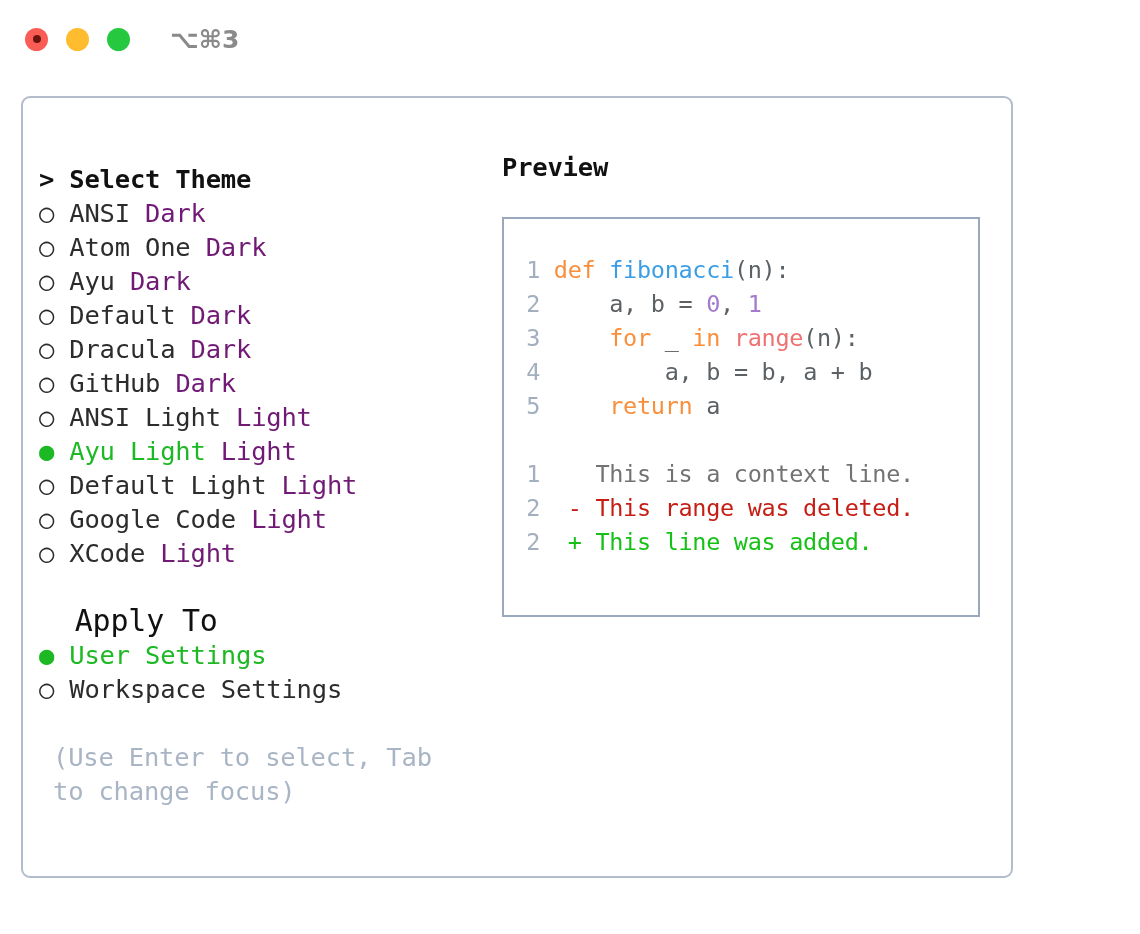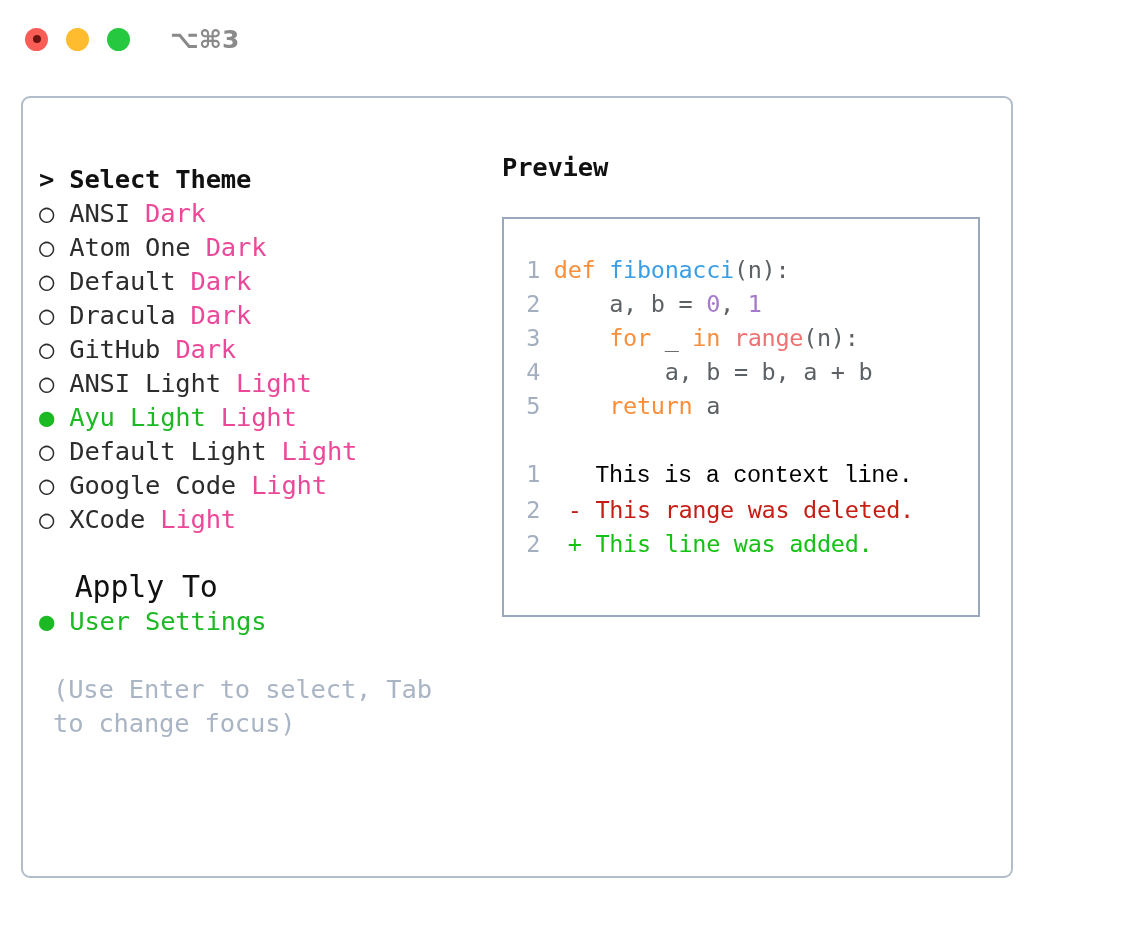--- a/index.html
+++ b/index.html
@@ -108,21 +108,21 @@
   .opt-row {
     font-size: 25.5px;
     line-height: 34px;
     white-space: pre;
     color: #2c2c2c;
     letter-spacing: -0.2px;
   }
   .marker { display: inline; }
   .opt-row.selected, .opt-row.selected .marker { color: #1db924; }
   .opt-row.selected .lbl { color: #1db924; }
-  .tag { color: #ec4899; }
+  .tag { color: #701a75; }
 
   .spacer-sm { height: 34px; }
 
   .apply-head {
     font-size: 30px;
     line-height: 34px;
     color: #111111;
     white-space: pre;
     letter-spacing: -0.2px;
   }
@@ -176,21 +176,21 @@
     color: #a3aebe;
   }
   .gap { height: 34px; }
 
   
   .kw   { color: #f98e3b; }   
   .fn   { color: #399ee6; }   
   .call { color: #f07171; }   
   .num  { color: #a37acc; }   
   .id   { color: #5c6166; }   
-  .ctx  { color: #000000; font-family: Liberation Mono, monospace; }
+  .ctx  { color: #737373; }
   .del  { color: #c61d14; }
   .add  { color: #16c116; text-align: right; }
 </style>
 </head>
 <body>
 
 <div class="window">
 
   <div class="titlebar">
     <div class="traffic">
@@ -202,35 +202,37 @@
   </div>
 
   <div class="panel">
     <div class="cols">
 
       <div class="left-col">
         <div class="section-head">&gt; Select Theme</div>
         <div id="theme-list">
             <div class="opt-row"><span class="marker">○</span><span class="lbl"> ANSI </span><span class="tag">Dark</span></div>
             <div class="opt-row"><span class="marker">○</span><span class="lbl"> Atom One </span><span class="tag">Dark</span></div>
+            <div class="opt-row"><span class="marker">○</span><span class="lbl"> Ayu </span><span class="tag">Dark</span></div>
             <div class="opt-row"><span class="marker">○</span><span class="lbl"> Default </span><span class="tag">Dark</span></div>
             <div class="opt-row"><span class="marker">○</span><span class="lbl"> Dracula </span><span class="tag">Dark</span></div>
             <div class="opt-row"><span class="marker">○</span><span class="lbl"> GitHub </span><span class="tag">Dark</span></div>
             <div class="opt-row"><span class="marker">○</span><span class="lbl"> ANSI Light </span><span class="tag">Light</span></div>
             <div class="opt-row selected"><span class="marker">●</span><span class="lbl"> Ayu Light </span><span class="tag">Light</span></div>
             <div class="opt-row"><span class="marker">○</span><span class="lbl"> Default Light </span><span class="tag">Light</span></div>
             <div class="opt-row"><span class="marker">○</span><span class="lbl"> Google Code </span><span class="tag">Light</span></div>
             <div class="opt-row"><span class="marker">○</span><span class="lbl"> XCode </span><span class="tag">Light</span></div>
           </div>
 
         <div class="spacer-sm"></div>
 
         <div class="apply-head"><span>  </span><span>Apply To</span></div>
         <div id="apply-list">
             <div class="opt-row selected"><span class="marker">●</span><span class="lbl"> User Settings</span></div>
+            <div class="opt-row"><span class="marker">○</span><span class="lbl"> Workspace Settings</span></div>
           </div>
 
         <div class="hint">(Use Enter to select, Tab to change focus)</div>
       </div>
 
       <div class="right-col">
         <div class="preview-head">Preview</div>
         <div class="preview-box">
           <div id="code-block">
               <div class="code-line"><span class="ln">1</span> <span class="kw">def</span><span class="id"> </span><span class="fn">fibonacci</span><span class="id">(n):</span></div>

